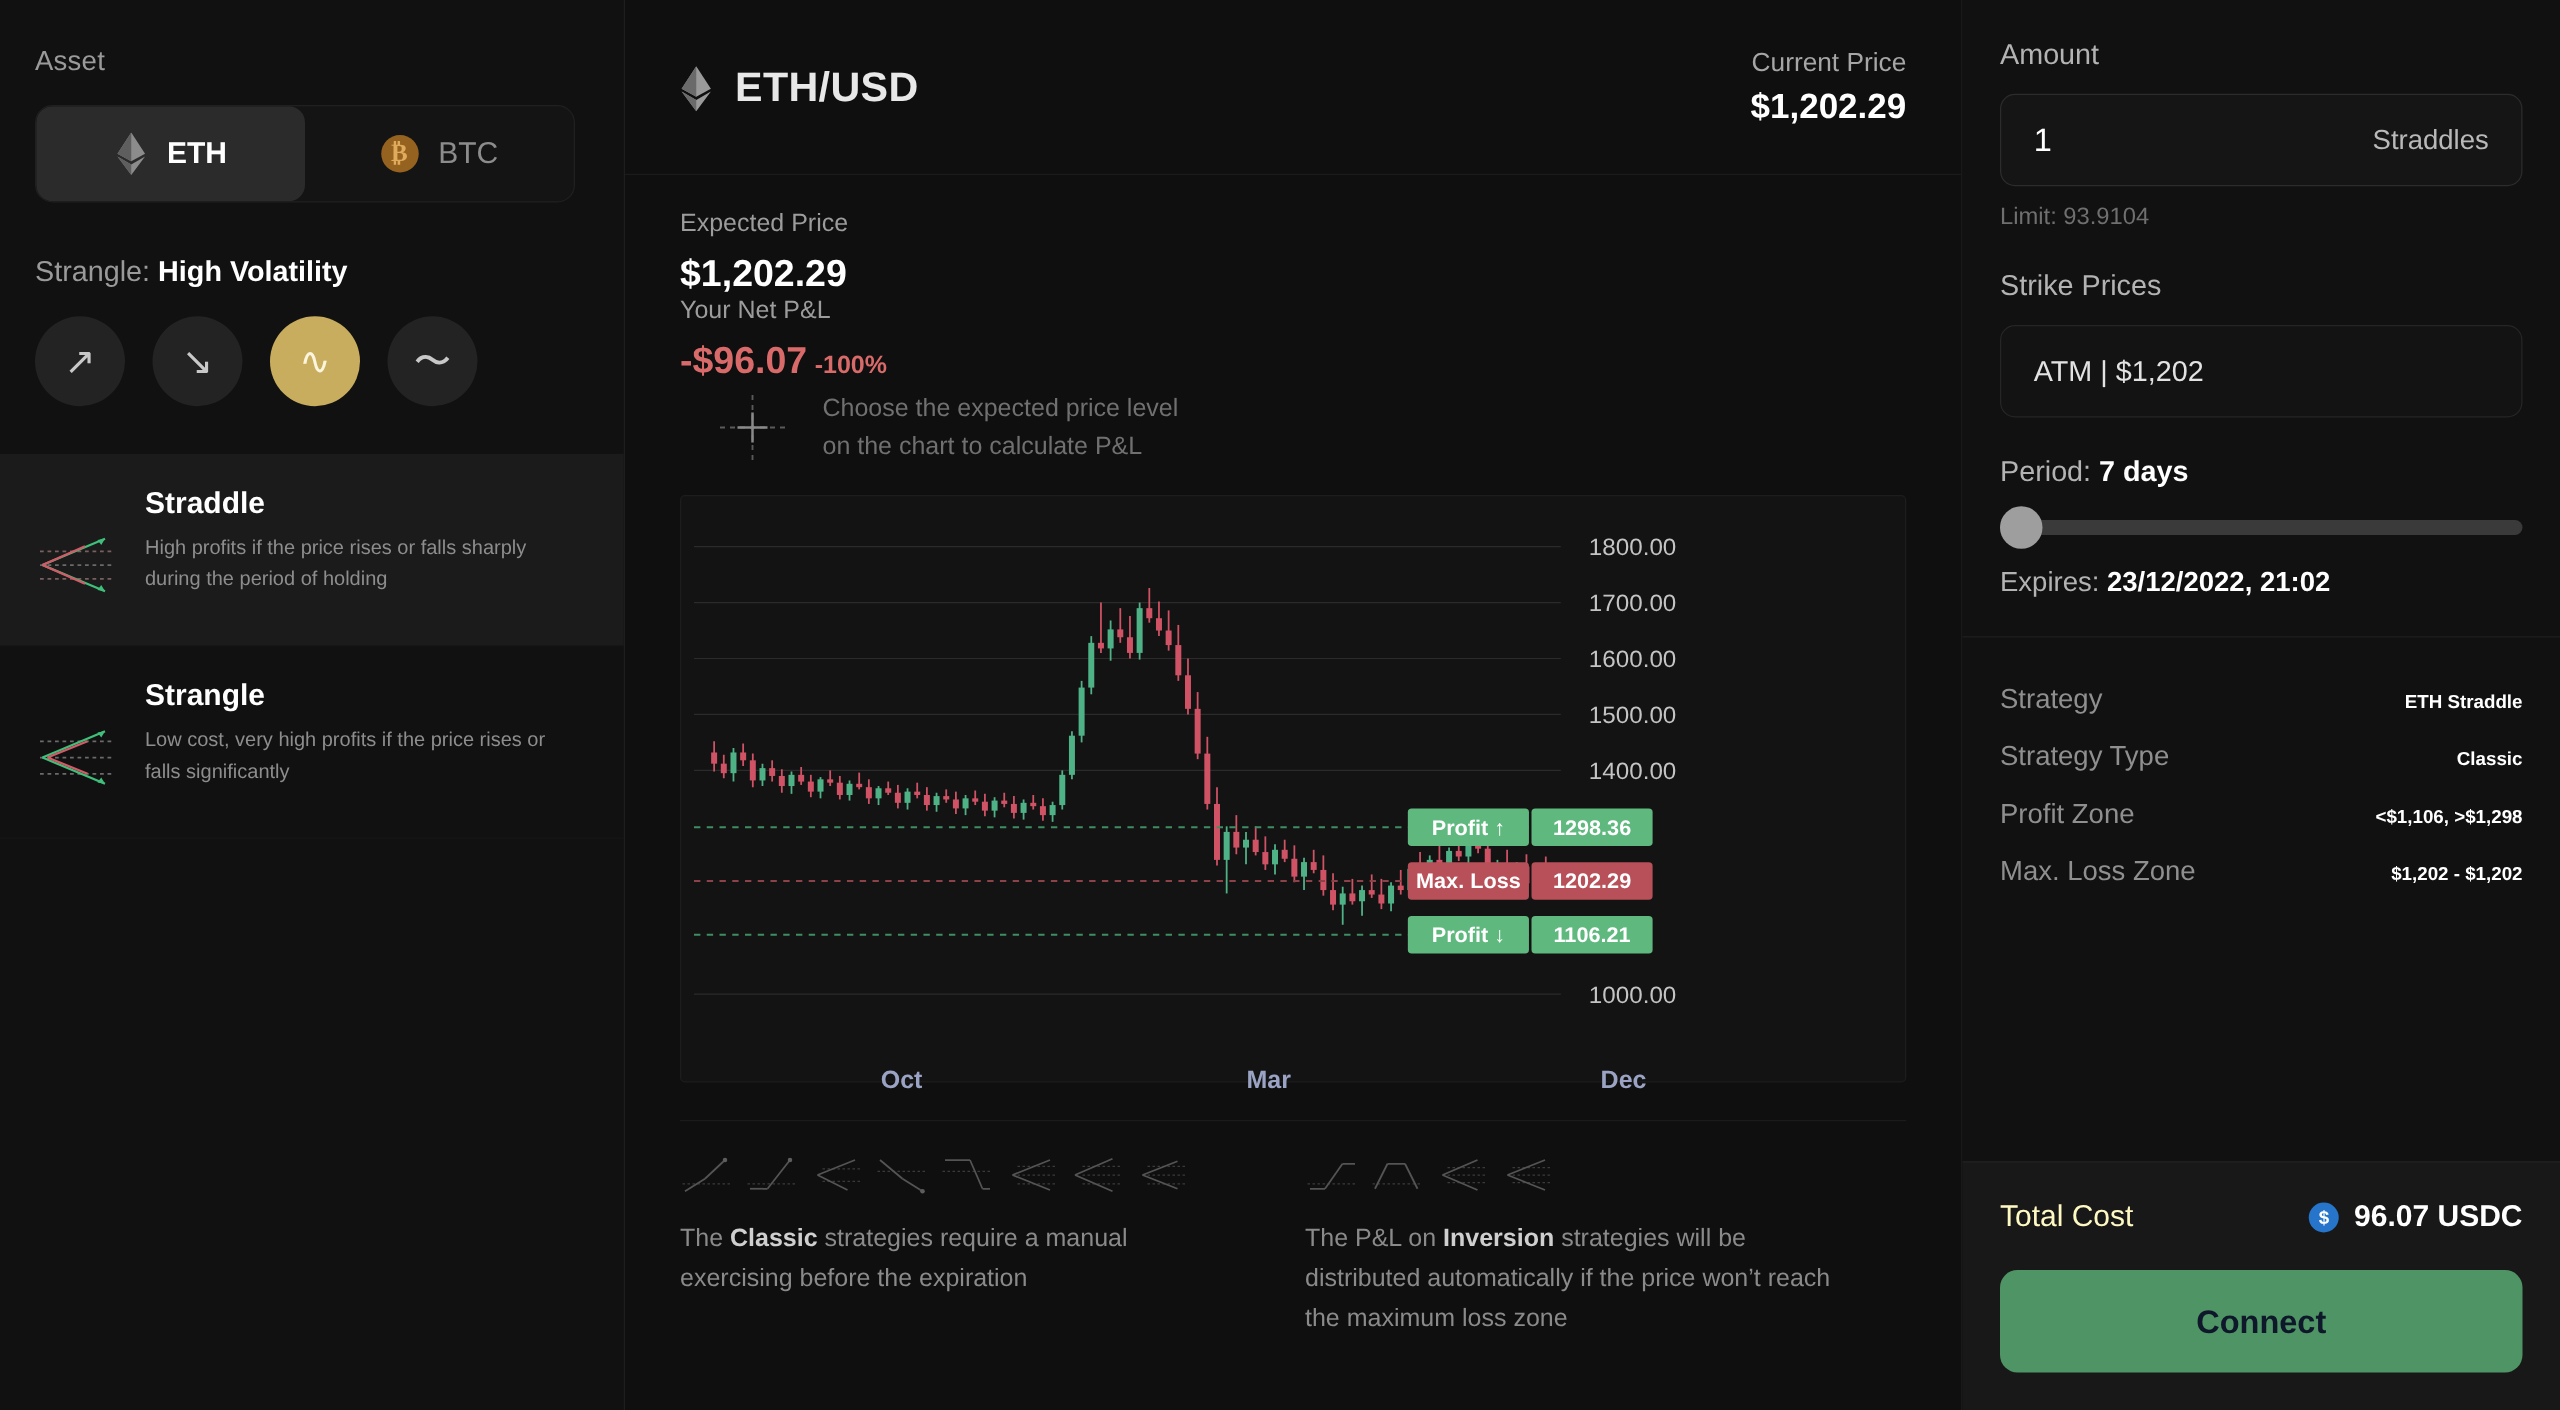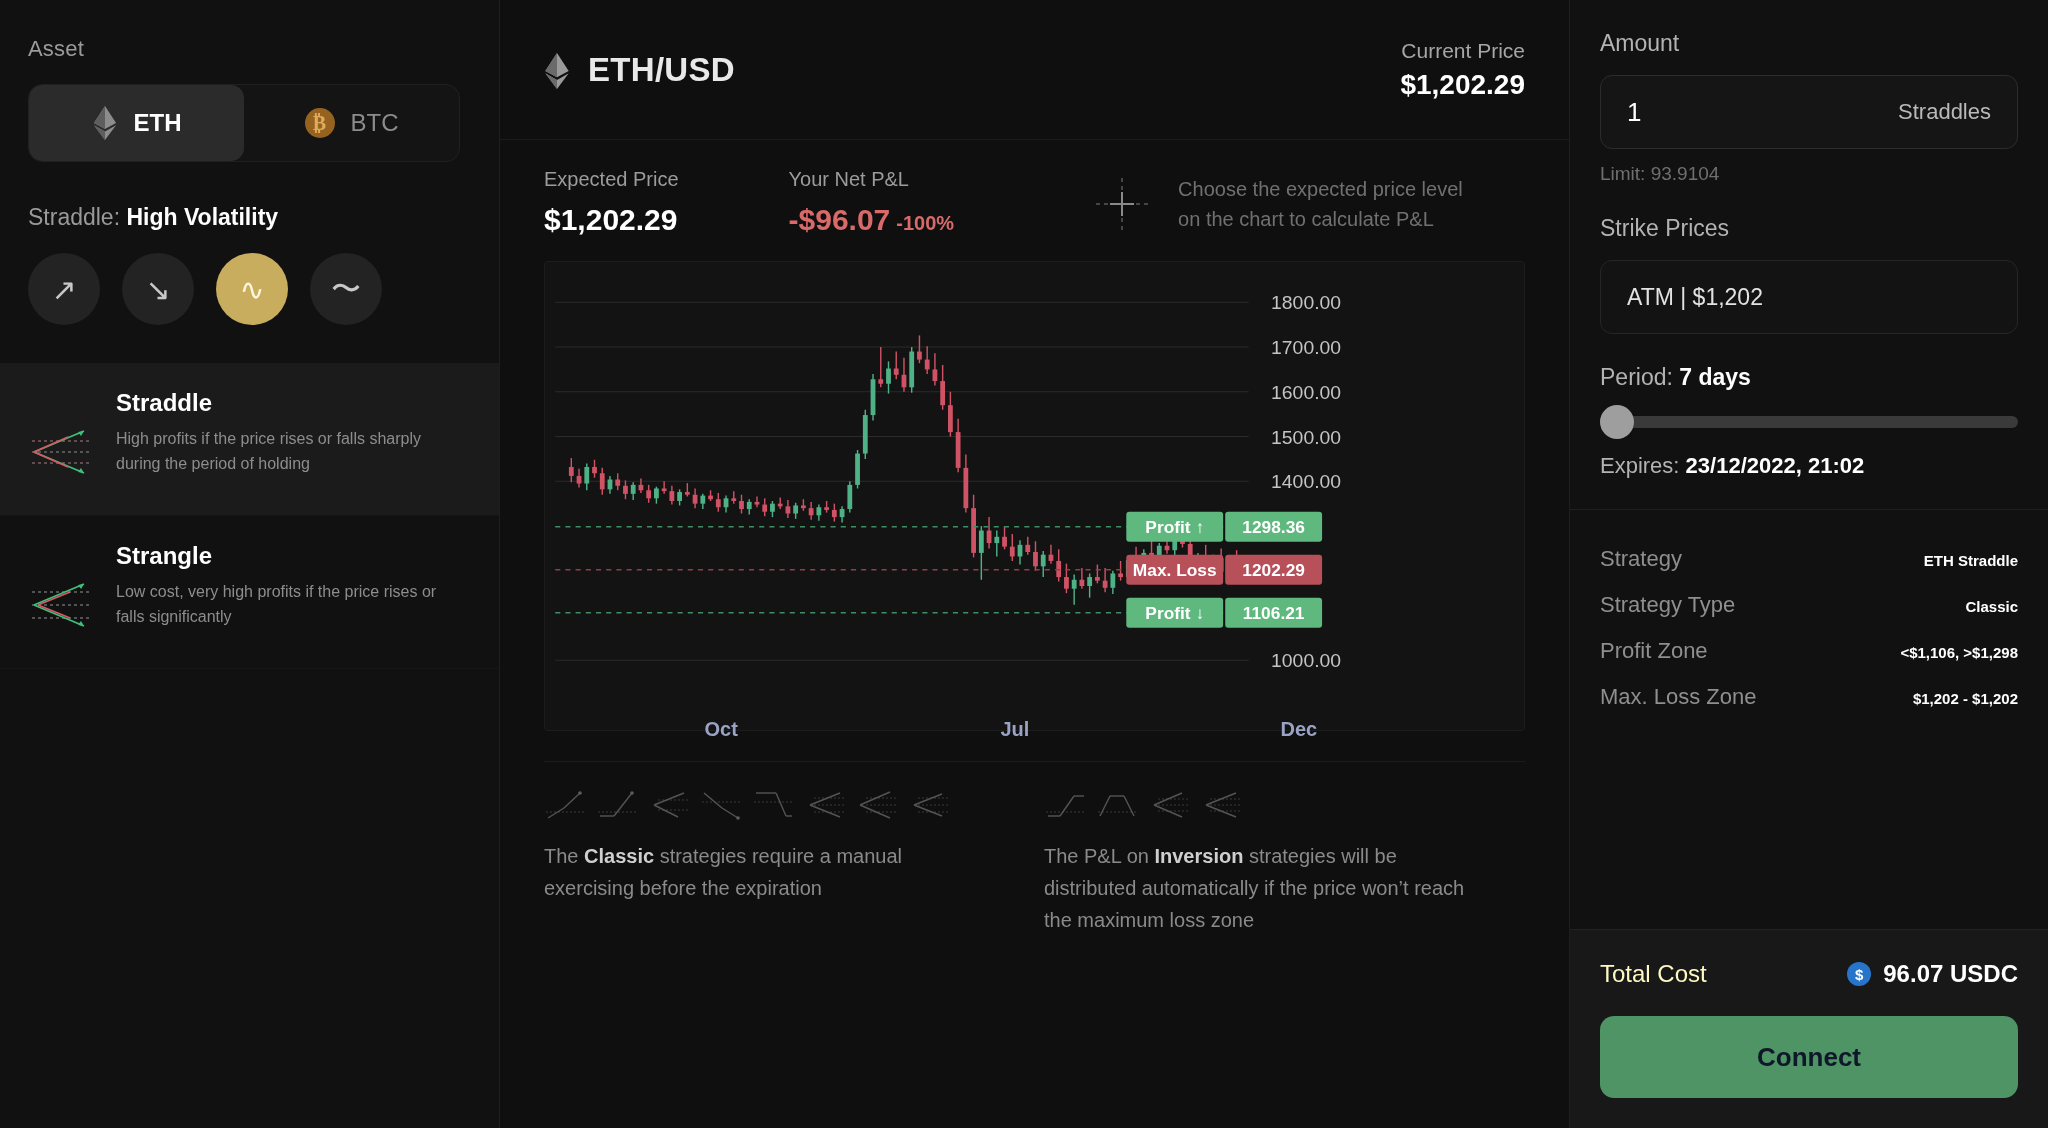--- a/index.html
+++ b/index.html
@@ -149,20 +149,21 @@
   }
   .cp-block { text-align: right; }
   .cp-label { font-size: 21px; color: #a6a6a6; }
   .cp-value { font-size: 28px; font-weight: bold; color: #ffffff; margin-top: 6px; }
 
   .metrics-row {
     display: flex;
     align-items: flex-start;
     padding: 28px 44px 0 44px;
     gap: 0;
+    flex-direction: column;
   }
   .metric { margin-right: 110px; }
   .metric-label { font-size: 20px; color: #9c9c9c; }
   .metric-value {
     font-size: 30px;
     font-weight: bold;
     color: #ffffff;
     margin-top: 12px;
     white-space: nowrap;
   }
@@ -367,21 +368,21 @@
           </span>
           <span>ETH</span>
         </div>
         <div class="asset-btn">
           <span class="btc-glyph">₿</span>
           <span>BTC</span>
         </div>
       </div>
 
       <div class="sentiment-line">
-        <span>Straddle:</span>
+        <span>Strangle:</span>
         <b>High Volatility</b>
       </div>
 
       <div class="sentiment-row">
         <div class="sent-btn">
           <span>↗</span>
         </div>
         <div class="sent-btn">
           <span>↘</span>
         </div>
@@ -696,21 +697,21 @@
             <text x="712" y="47.470588235294116" fill="#c4c4c4" font-size="19" font-family="&quot;Liberation Sans&quot;, sans-serif">1800.00</text>
             <text x="712" y="92.41176470588236" fill="#c4c4c4" font-size="19" font-family="&quot;Liberation Sans&quot;, sans-serif">1700.00</text>
             <text x="712" y="137.3529411764706" fill="#c4c4c4" font-size="19" font-family="&quot;Liberation Sans&quot;, sans-serif">1600.00</text>
             <text x="712" y="182.2941176470588" fill="#c4c4c4" font-size="19" font-family="&quot;Liberation Sans&quot;, sans-serif">1500.00</text>
             <text x="712" y="227.23529411764707" fill="#c4c4c4" font-size="19" font-family="&quot;Liberation Sans&quot;, sans-serif">1400.00</text>
             <text x="712" y="407" fill="#c4c4c4" font-size="19" font-family="&quot;Liberation Sans&quot;, sans-serif">1000.00</text>
           </g>
       </svg>
       <div class="month-axis">
         <span style="left:18%">Oct</span>
-        <span style="left:48%">Jul</span>
+        <span style="left:48%">Mar</span>
         <span style="left:77%">Dec</span>
       </div>
     </div>
 
     <div class="footer-legends">
       <div class="legend-col">
         <div class="legend-icons">
           <svg width="42" height="34" viewBox="0 0 42 34">
               <line x1="2" y1="24" x2="40" y2="24" stroke="#666" stroke-width="1" stroke-dasharray="2,2"></line>
               <line x1="4" y1="30" x2="20" y2="20" stroke="#999" stroke-width="1.4"></line>

